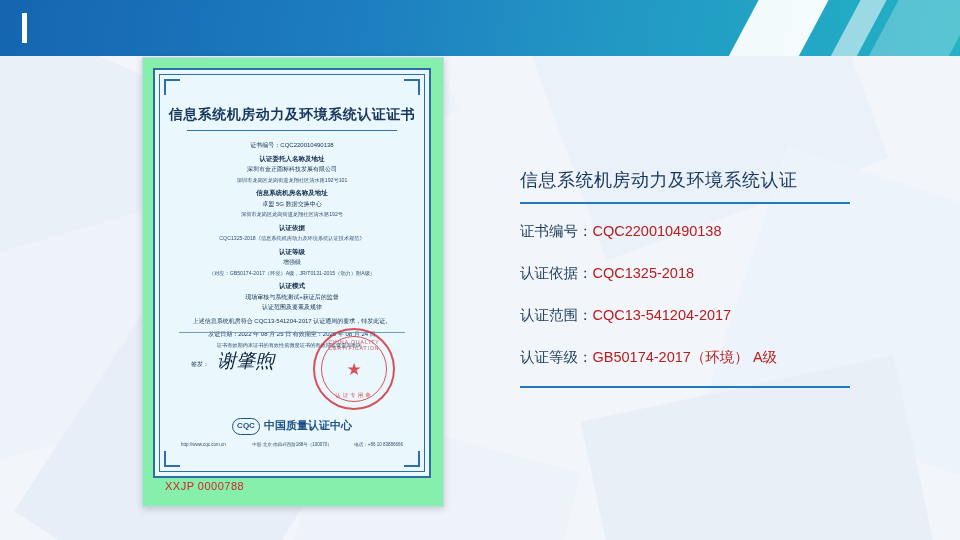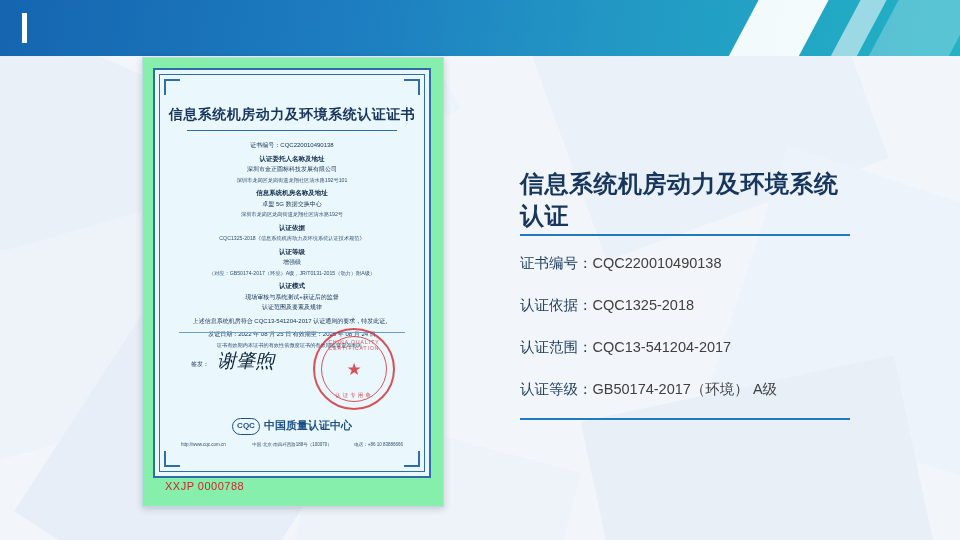--- a/index.html
+++ b/index.html
@@ -254,39 +254,39 @@
     letter-spacing: 0.5px;
   }
 
   
   #info {
     position: absolute;
     left: 520px; top: 168px;
     width: 330px;
   }
   #info-title {
-    font-size: 24px;
-    font-weight: bold;
+    font-size: 18px;
+    font-weight: normal;
     color: #17365d;
     letter-spacing: 0.5px;
-    padding-bottom: 2px;
+    padding-bottom: 10px;
   }
   #info-title-rule {
     height: 2px;
     background: #1f7ac0;
     margin-bottom: 16px;
   }
   .info-row {
     font-size: 14.5px;
     color: #1b3b5c;
     margin-bottom: 20px;
     line-height: 22px;
   }
   .info-row .lbl { color: #1b3b5c; }
-  .info-row .val { color: #404040; margin-top: 40px; }
+  .info-row .val { color: #b91c1c; margin-top: 40px; }
   .info-row .sub {
     display: block;
     padding-left: 76px;
   }
   #info-bottom-rule {
     height: 2px;
     background: #1f7ac0;
     margin-top: -2px;
   }
 </style>

